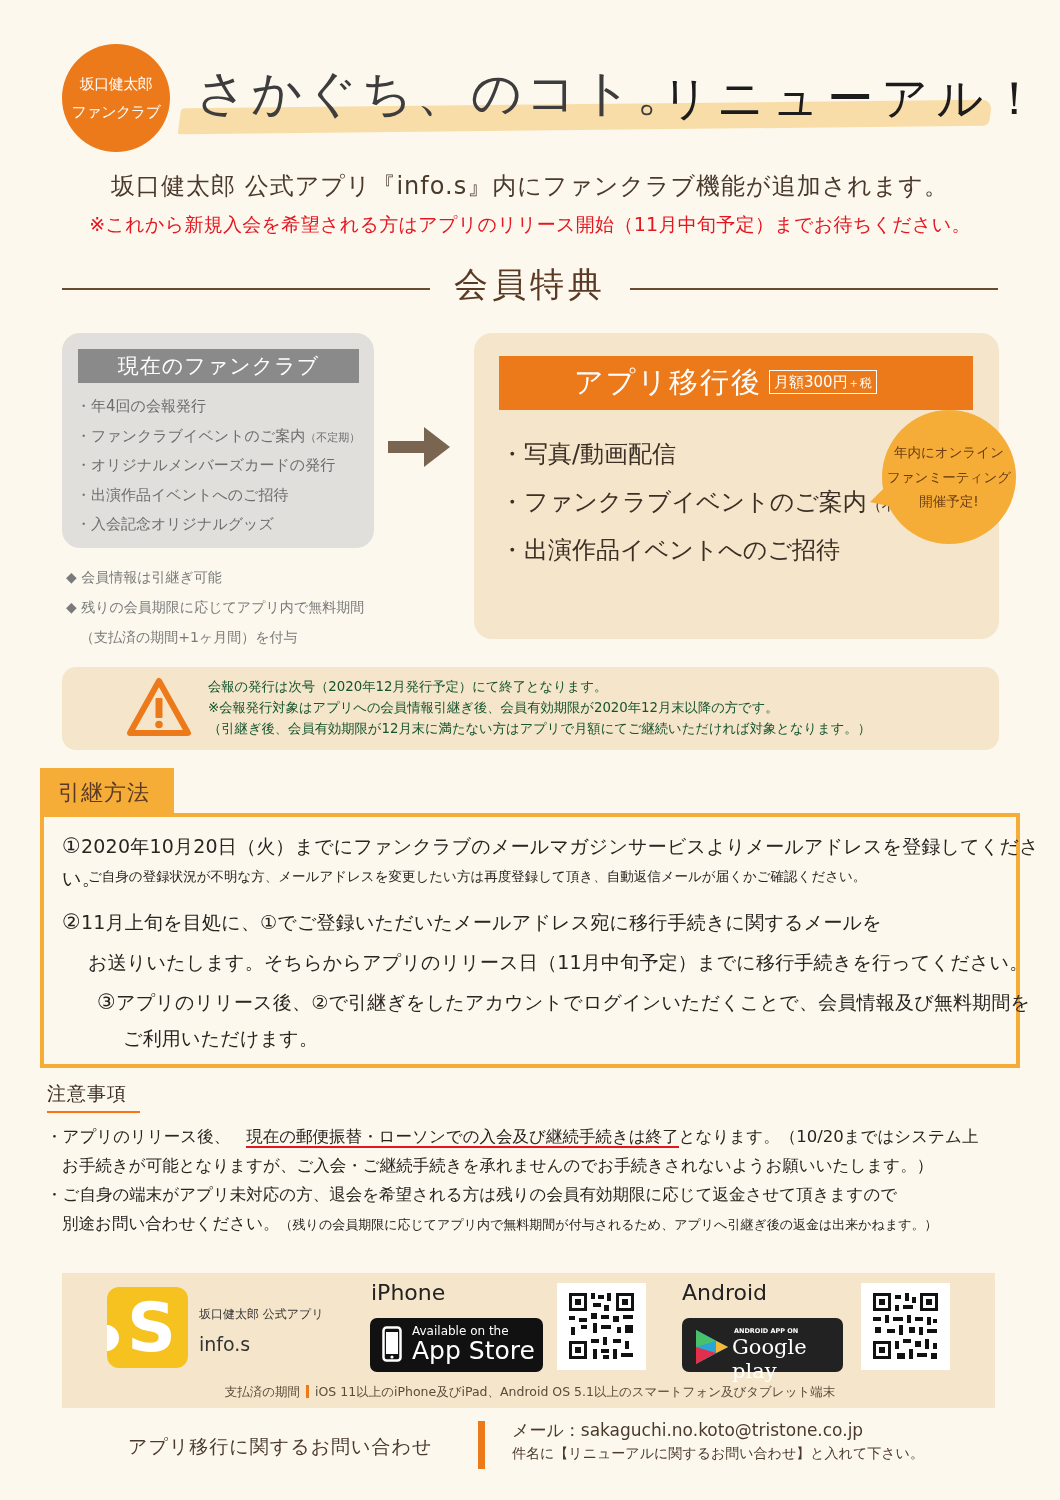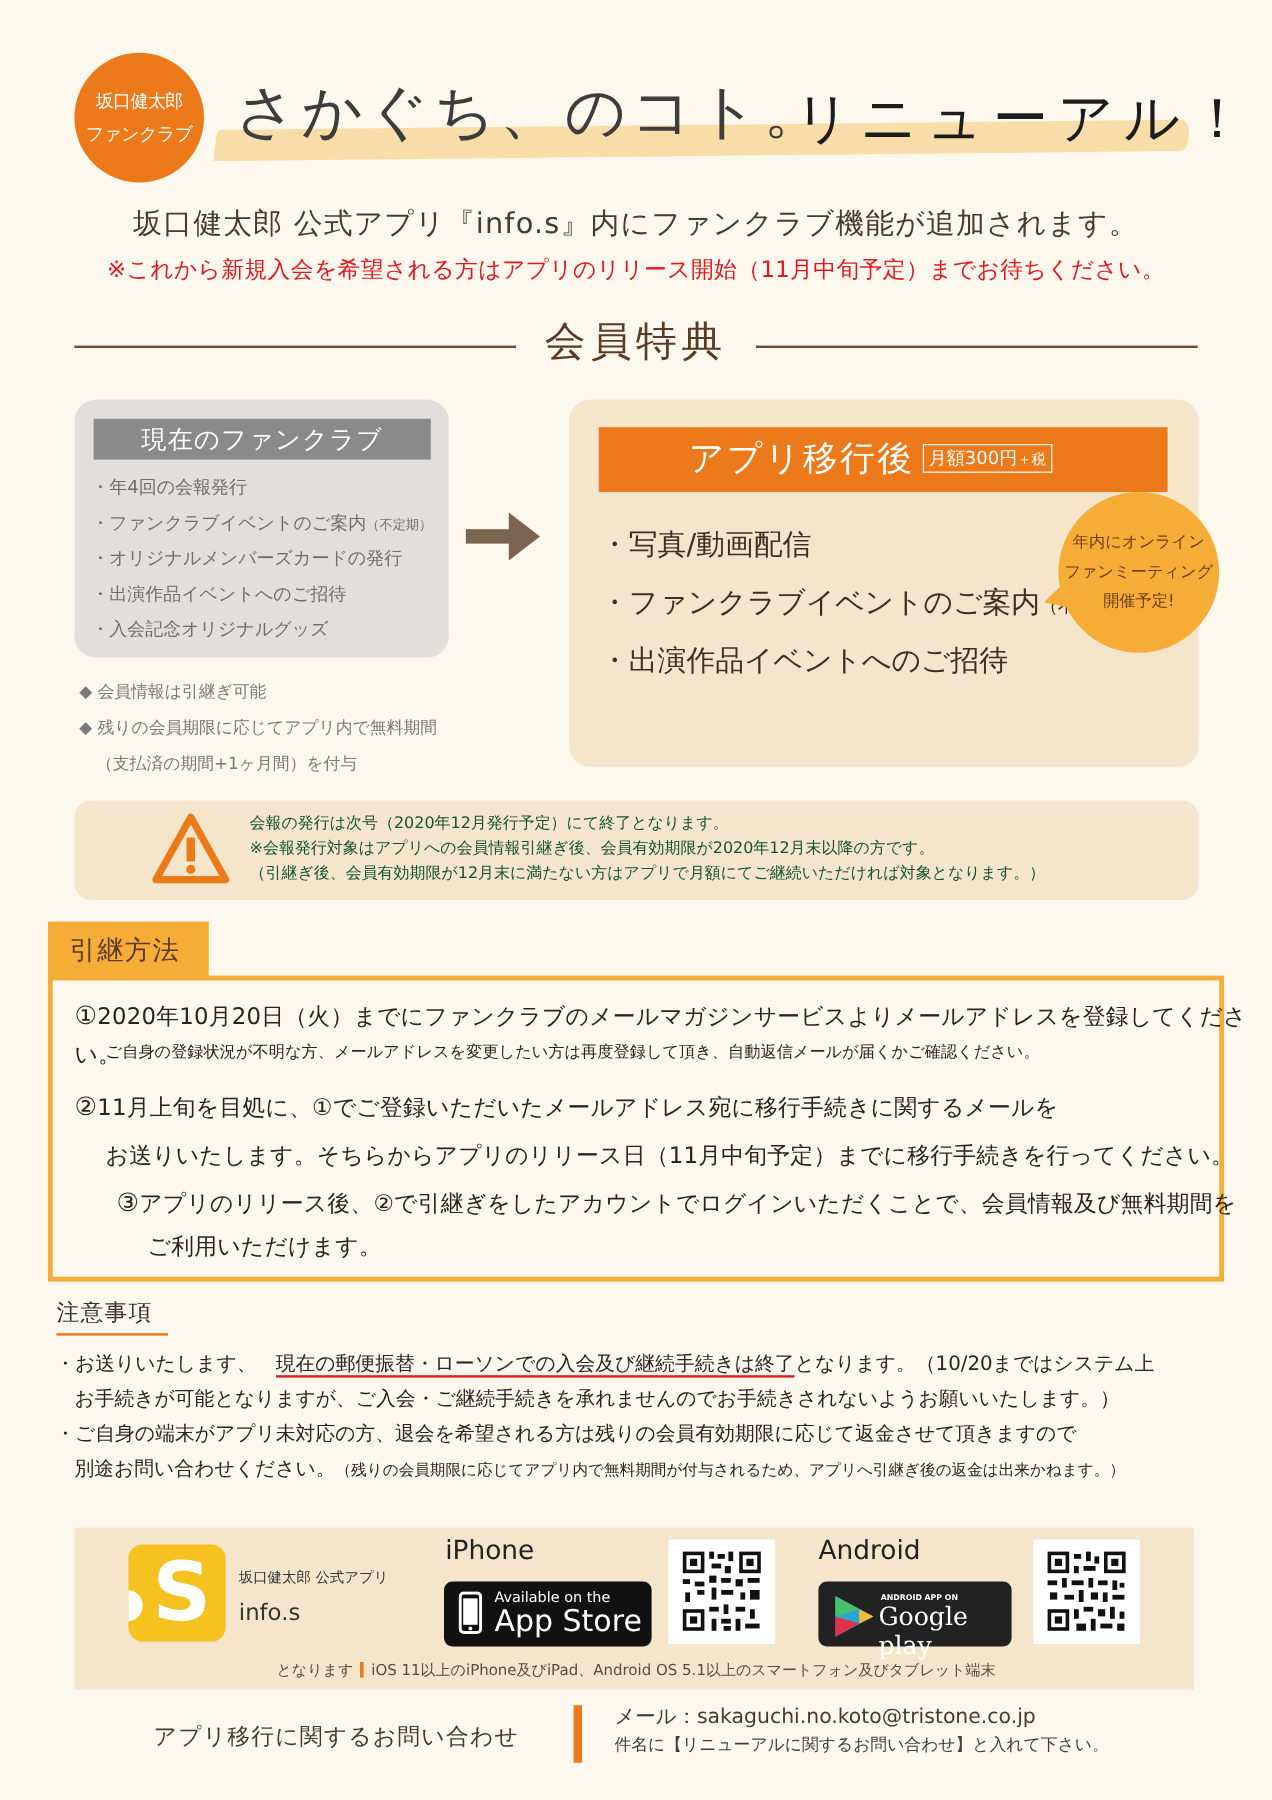--- a/index.html
+++ b/index.html
@@ -161,21 +161,21 @@
   <div style="padding-left:26px;margin-top:8px;">お送りいたします。そちらからアプリのリリース日（11月中旬予定）までに移行手続きを行ってください。</div>
 </div>
 
 <div class="abs step" style="left:72px;top:986px;margin-left:25px;">
   <div><span class="circ">③</span><span>アプリのリリース後、②で引継ぎをしたアカウントでログインいただくことで、会員情報及び無料期間を</span></div>
   <div style="padding-left:26px;margin-top:4px;">ご利用いただけます。</div>
 </div>
 
 <div class="abs notes-title">注意事項</div>
 <div class="abs notes">
-  <div><span>・お送りいたします、</span><span class="red-underline">現在の郵便振替・ローソンでの入会及び継続手続きは終了</span><span>となります。（10/20まではシステム上</span></div>
+  <div><span>・アプリのリリース後、</span><span class="red-underline">現在の郵便振替・ローソンでの入会及び継続手続きは終了</span><span>となります。（10/20まではシステム上</span></div>
   <div class="ind">お手続きが可能となりますが、ご入会・ご継続手続きを承れませんのでお手続きされないようお願いいたします。）</div>
   <div>・ご自身の端末がアプリ未対応の方、退会を希望される方は残りの会員有効期限に応じて返金させて頂きますので</div>
   <div class="ind"><span>別途お問い合わせください。</span><small>（残りの会員期限に応じてアプリ内で無料期間が付与されるため、アプリへ引継ぎ後の返金は出来かねます。）</small></div>
 </div>
 
 <div class="abs app-strip"></div>
 <div class="abs app-icon">
   <div style="position:absolute;left:-14px;top:38px;width:26px;height:26px;border-radius:50%;background:#fff;"></div>
   <div style="position:absolute;left:20px;top:6px;font-size:68px;font-weight:bold;color:#fff;font-family:'DejaVu Sans',sans-serif;line-height:70px;">S</div>
 </div>
@@ -282,19 +282,19 @@
         <rect x="72" y="60" width="4" height="6"></rect>
         <rect x="36" y="70" width="8" height="6"></rect>
       <rect x="48" y="66" width="4" height="10"></rect>
         <rect x="56" y="70" width="10" height="4"></rect>
         <rect x="70" y="70" width="6" height="6"></rect>
     </g>
   </svg>
 </div>
 
 <div class="abs env">
-  <span>となります</span><span class="bar"></span><span>iOS 11以上のiPhone及びiPad、Android OS 5.1以上のスマートフォン及びタブレット端末</span>
+  <span>支払済の期間</span><span class="bar"></span><span>iOS 11以上のiPhone及びiPad、Android OS 5.1以上のスマートフォン及びタブレット端末</span>
 </div>
 
 <div class="abs contact-label">アプリ移行に関するお問い合わせ</div>
 <div class="abs contact-bar"></div>
 <div class="abs contact-mail">メール：sakaguchi.no.koto@tristone.co.jp</div>
 <div class="abs contact-sub">件名に【リニューアルに関するお問い合わせ】と入れて下さい。</div>
 
 </body></html>

